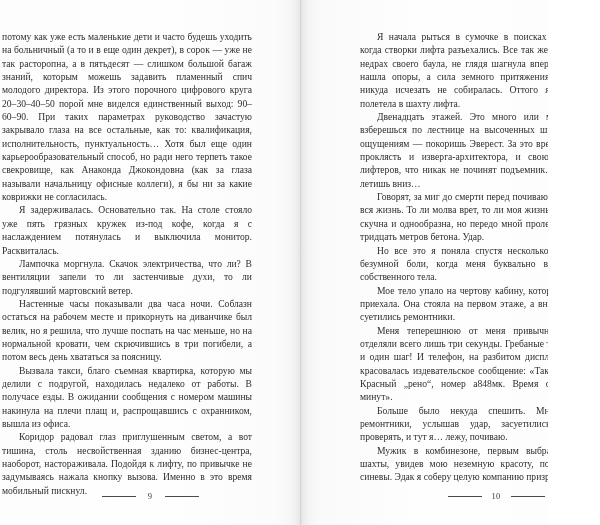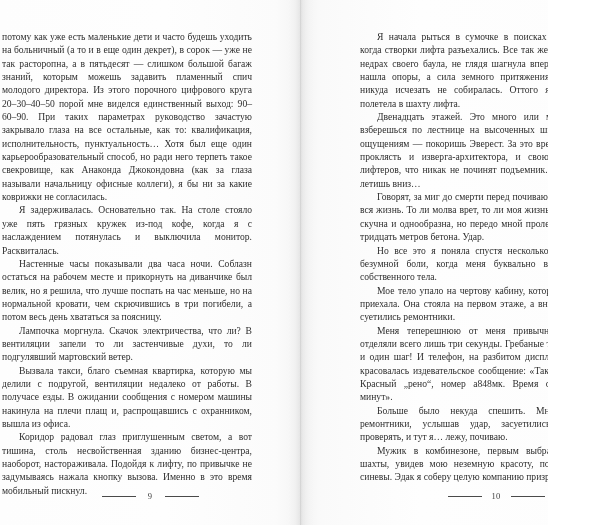--- a/index.html
+++ b/index.html
@@ -120,23 +120,23 @@
 
 <div id="spread">
 
   <div class="page-surface left"></div>
   <div class="page-surface right"></div>
 
   <div class="page left">
     <div class="text-block">
         <p class="para no-indent">потому как уже есть маленькие дети и часто будешь уходить на больничный (а то и в еще один декрет), в сорок — уже не так расторопна, а в пятьдесят — слишком большой багаж знаний, которым можешь задавить пламенный спич молодого директора. Из этого порочного цифрового круга 20–30–40–50 порой мне виделся единственный выход: 90–60–90. При таких параметрах руководство зачастую закрывало глаза на все остальные, как то: квалификация, исполнительность, пунктуальность… Хотя был еще один карьерообразовательный способ, но ради него терпеть такое свекровище, как Анаконда Джокондовна (как за глаза называли начальницу офисные коллеги), я бы ни за какие коврижки не согласилась.</p>
         <p class="para">Я задерживалась. Основательно так. На столе стояло уже пять грязных кружек из-под кофе, когда я с наслаждением потянулась и выключила монитор. Расквиталась.</p>
+        <p class="para">Лампочка моргнула. Скачок электричества, что ли? В вентиляции запели то ли застенчивые духи, то ли подгулявший мартовский ветер.</p>
         <p class="para">Настенные часы показывали два часа ночи. Соблазн остаться на рабочем месте и прикорнуть на диванчике был велик, но я решила, что лучше поспать на час меньше, но на нормальной кровати, чем скрючившись в три погибели, а потом весь день хвататься за поясницу.</p>
-        <p class="para">Лампочка моргнула. Скачок электричества, что ли? В вентиляции запели то ли застенчивые духи, то ли подгулявший мартовский ветер.</p>
-        <p class="para">Вызвала такси, благо съемная квартирка, которую мы делили с подругой, вентиляции недалеко от работы. В получасе езды. В ожидании сообщения с номером машины накинула на плечи плащ и, распрощавшись с охранником, вышла из офиса.</p>
+        <p class="para">Вызвала такси, благо съемная квартирка, которую мы делили с подругой, находилась недалеко от работы. В получасе езды. В ожидании сообщения с номером машины накинула на плечи плащ и, распрощавшись с охранником, вышла из офиса.</p>
         <p class="para">Коридор радовал глаз приглушенным светом, а вот тишина, столь несвойственная зданию бизнес-центра, наоборот, настораживала. Подойдя к лифту, по привычке не задумываясь нажала кнопку вызова. Именно в это время мобильный пискнул.</p>
       </div>
     <div class="folio">
       <span class="rule"></span>
       <span class="num">9</span>
       <span class="rule"></span>
     </div>
   </div>
 
   <div class="page right">

